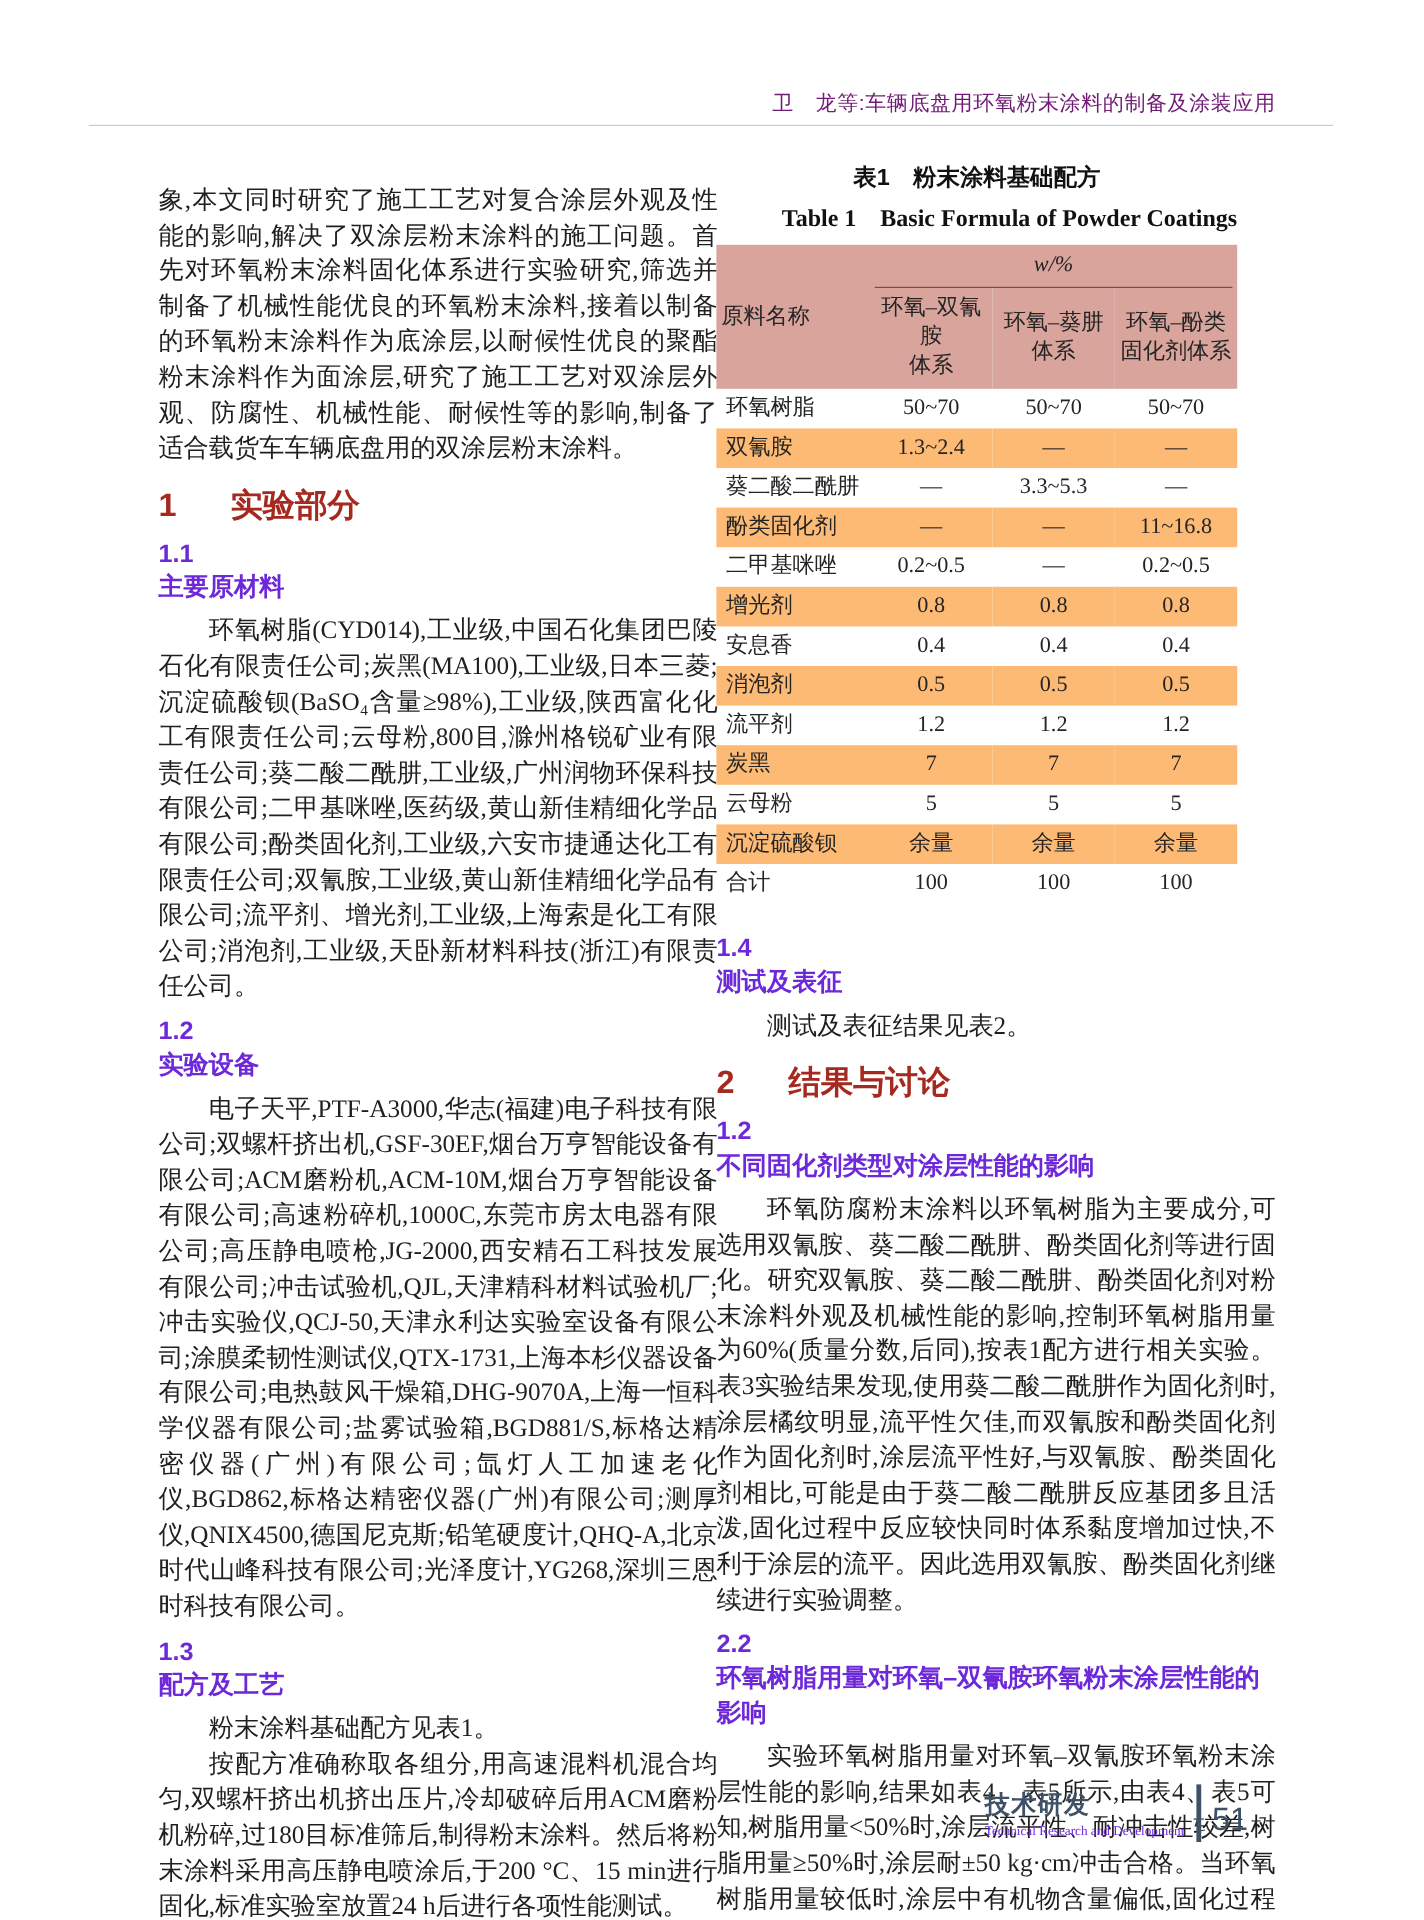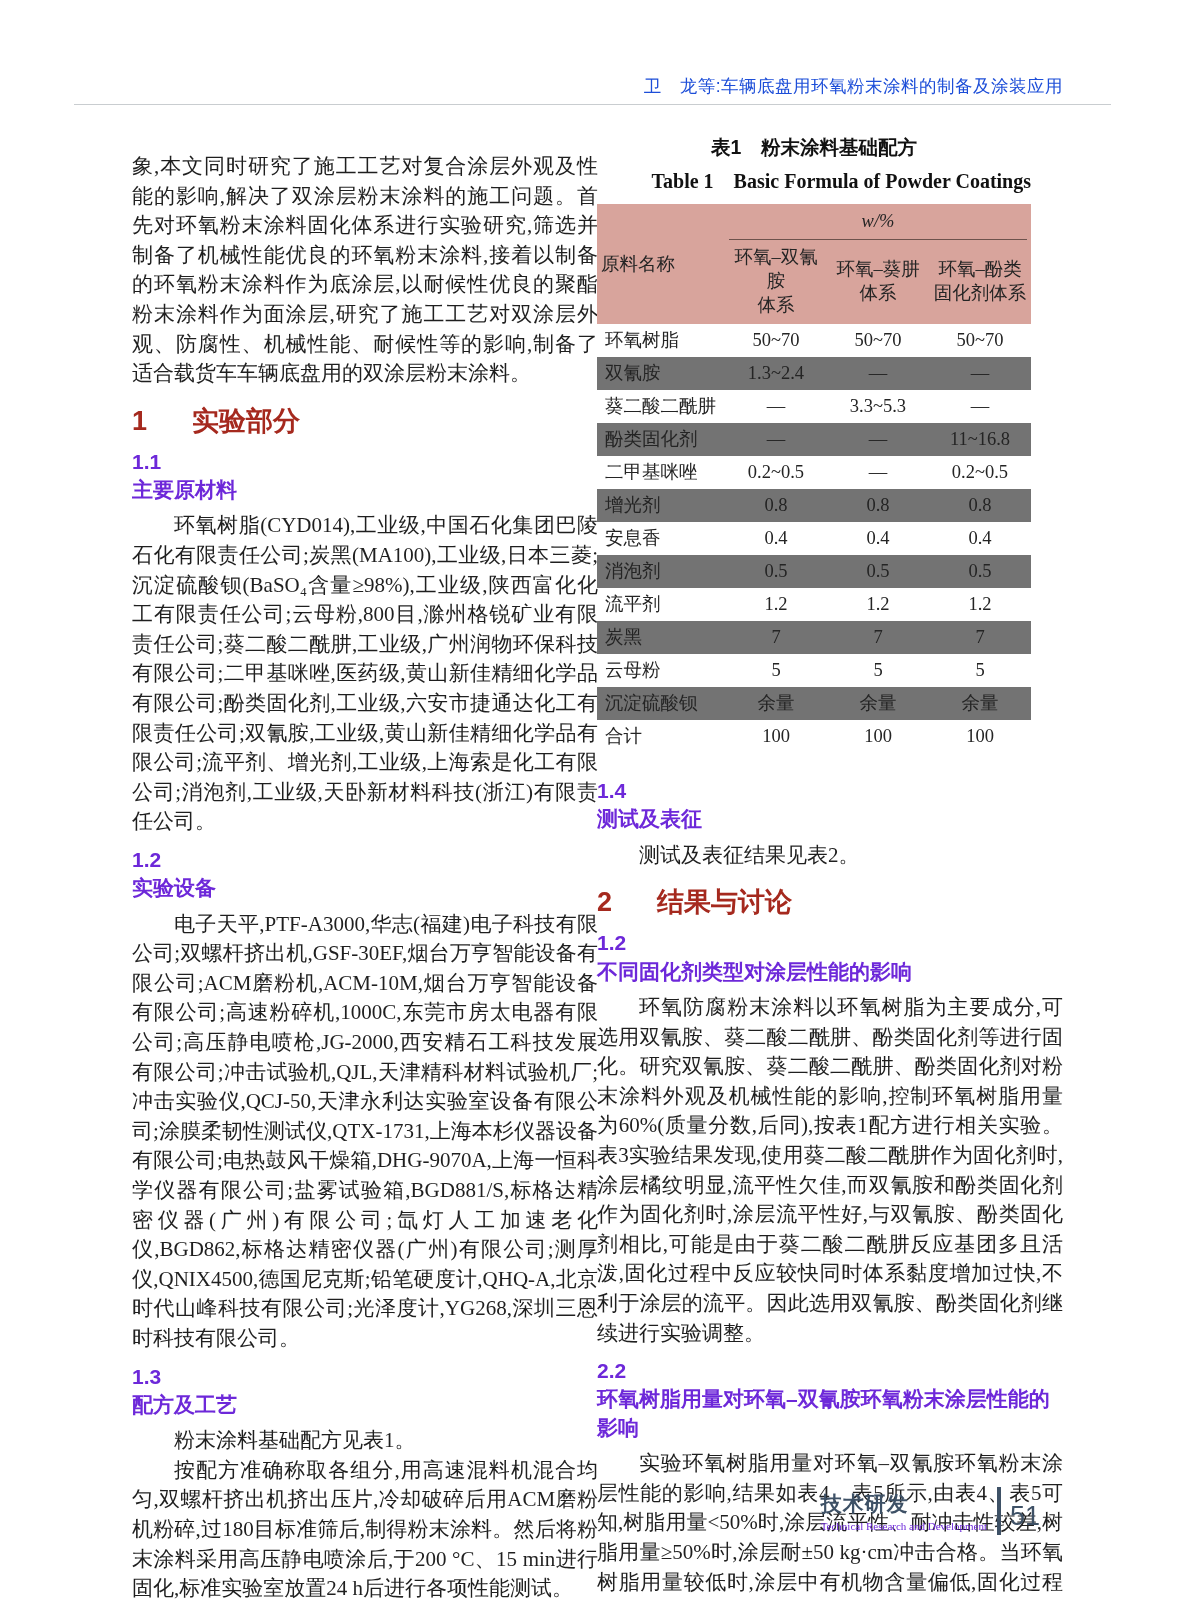--- a/index.html
+++ b/index.html
@@ -12,21 +12,21 @@
     overflow: hidden;
     font-family: "Liberation Serif", "DejaVu Serif", serif;
     color: #1f1f1f;
   }
   
   .running-head {
     position: absolute;
     top: 74px; right: 124px;
     font-family: "Liberation Sans", "DejaVu Sans", sans-serif;
     font-size: 17.5px;
-    color: #1d4ed8;
+    color: #701a75;
     letter-spacing: 0.5px;
   }
   .head-rule {
     position: absolute;
     top: 104px; left: 74px; right: 76px;
     border-top: 1.5px solid #c9cdd0;
   }
   
   .col { position: absolute; top: 128px; width: 466px; }
   .col-left  { left: 132px; margin-top: 24px; }
@@ -101,21 +101,21 @@
   table.t1 .wpct {
     font-style: italic;
     font-family: "Liberation Serif", "DejaVu Serif", serif;
     display: block;
     padding: 3px 0 5px 0;
     border-bottom: 1px solid #6d524c;
   }
   table.t1 th.sys { padding-top: 5px; padding-bottom: 7px; line-height: 24px; }
   table.t1 tbody td { height: 33px; }
   table.t1 tbody td.rname { text-align: left; padding-left: 8px; margin-left: 24px; }
-  table.t1 tbody tr.stripe td { background: #737373; }
+  table.t1 tbody tr.stripe td { background: #fdba74; }
   
   .footer {
     position: absolute;
     top: 1487px;
     right: 147px;
     display: flex;
     align-items: center;
   }
   .footer .labels { text-align: left; margin-right: 10px; }
   .footer .zh {

